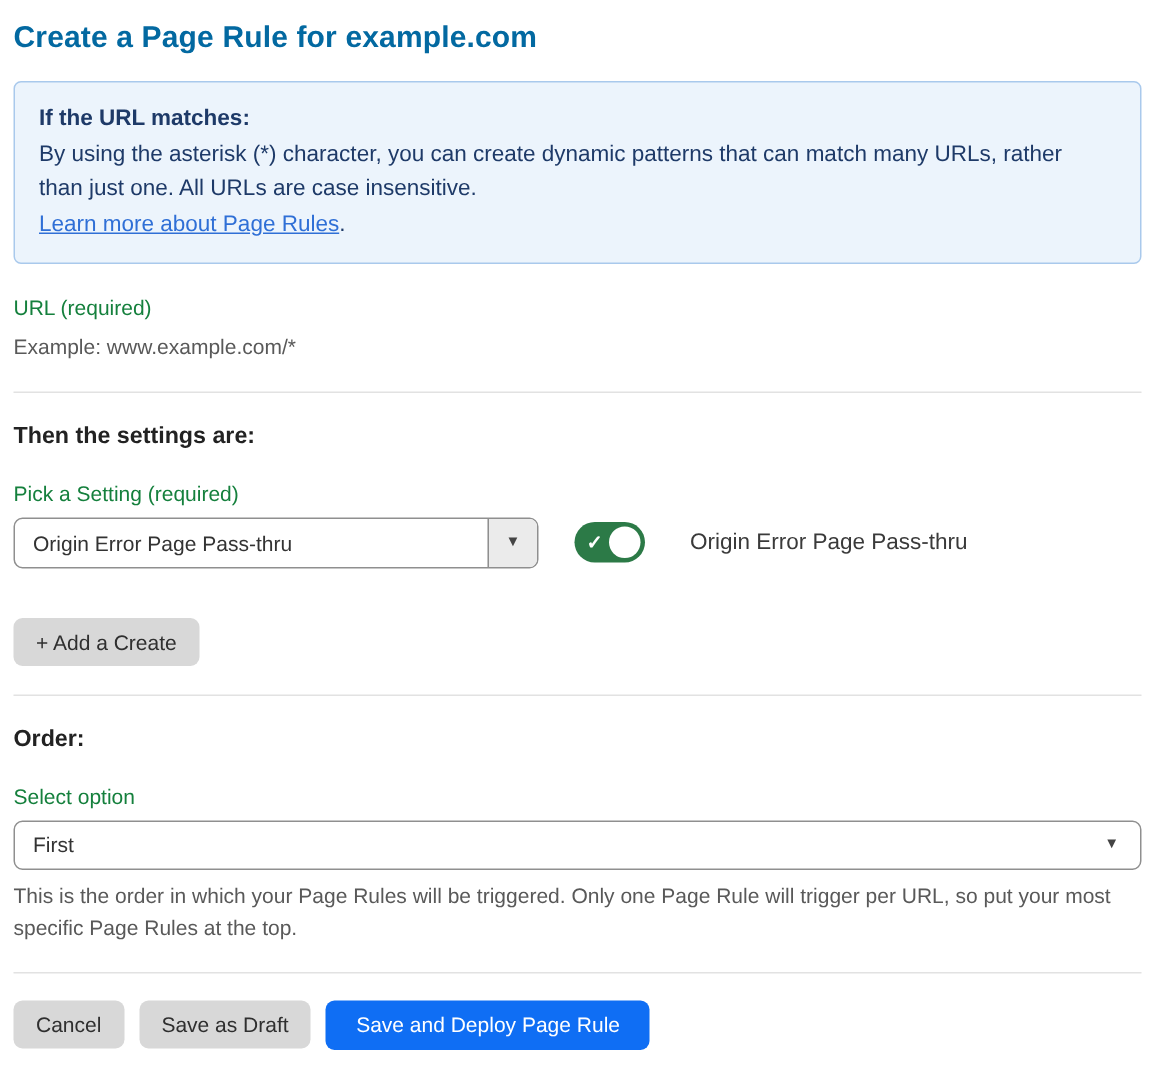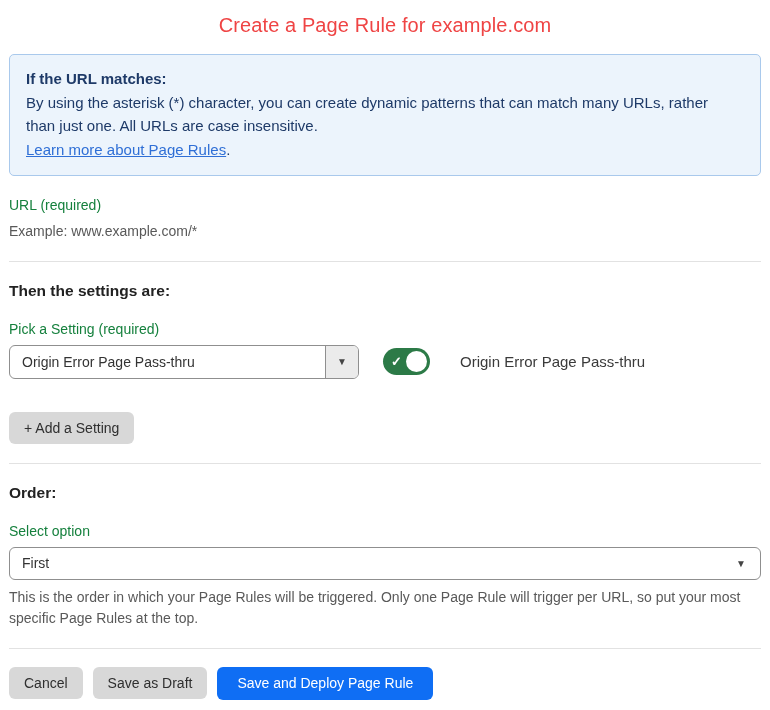--- a/index.html
+++ b/index.html
@@ -6,25 +6,24 @@
   html, body { margin: 0; padding: 0; background: #ffffff; }
   body {
     width: 770px;
     font-family: "Liberation Sans", sans-serif;
     color: #333;
   }
   .page { padding: 6px 9px 10px 9px; }
 
   .page-title {
     font-size: 20px;
-    font-weight: 400;
-    color: #ef4444;
+    font-weight: 700;
+    color: #0369a1;
     margin: 8px 0 17px 0;
     letter-spacing: 0.1px;
-    text-align: center;
   }
 
   
   .info-box {
     background: #ecf4fc;
     border: 1px solid #a9c9ec;
     border-radius: 5px;
     padding: 12px 28px 13px 16px;
     color: #1e3a68;
     font-size: 15px;
@@ -238,21 +237,21 @@
 
     <div class="toggle-group">
       <div class="toggle">
         <span class="toggle-check">✓</span>
         <span class="toggle-knob"></span>
       </div>
       <span class="toggle-label">Origin Error Page Pass-thru</span>
     </div>
   </div>
 
-  <button class="btn btn-gray btn-add">+ Add a Setting</button>
+  <button class="btn btn-gray btn-add">+ Add a Create</button>
 
   <hr class="divider">
 
   <h2 class="section-heading">Order:</h2>
 
   <div class="field-label">Select option</div>
 
   <div class="select-full">
     <span>First</span>
     <span class="select-caret">▼</span>

